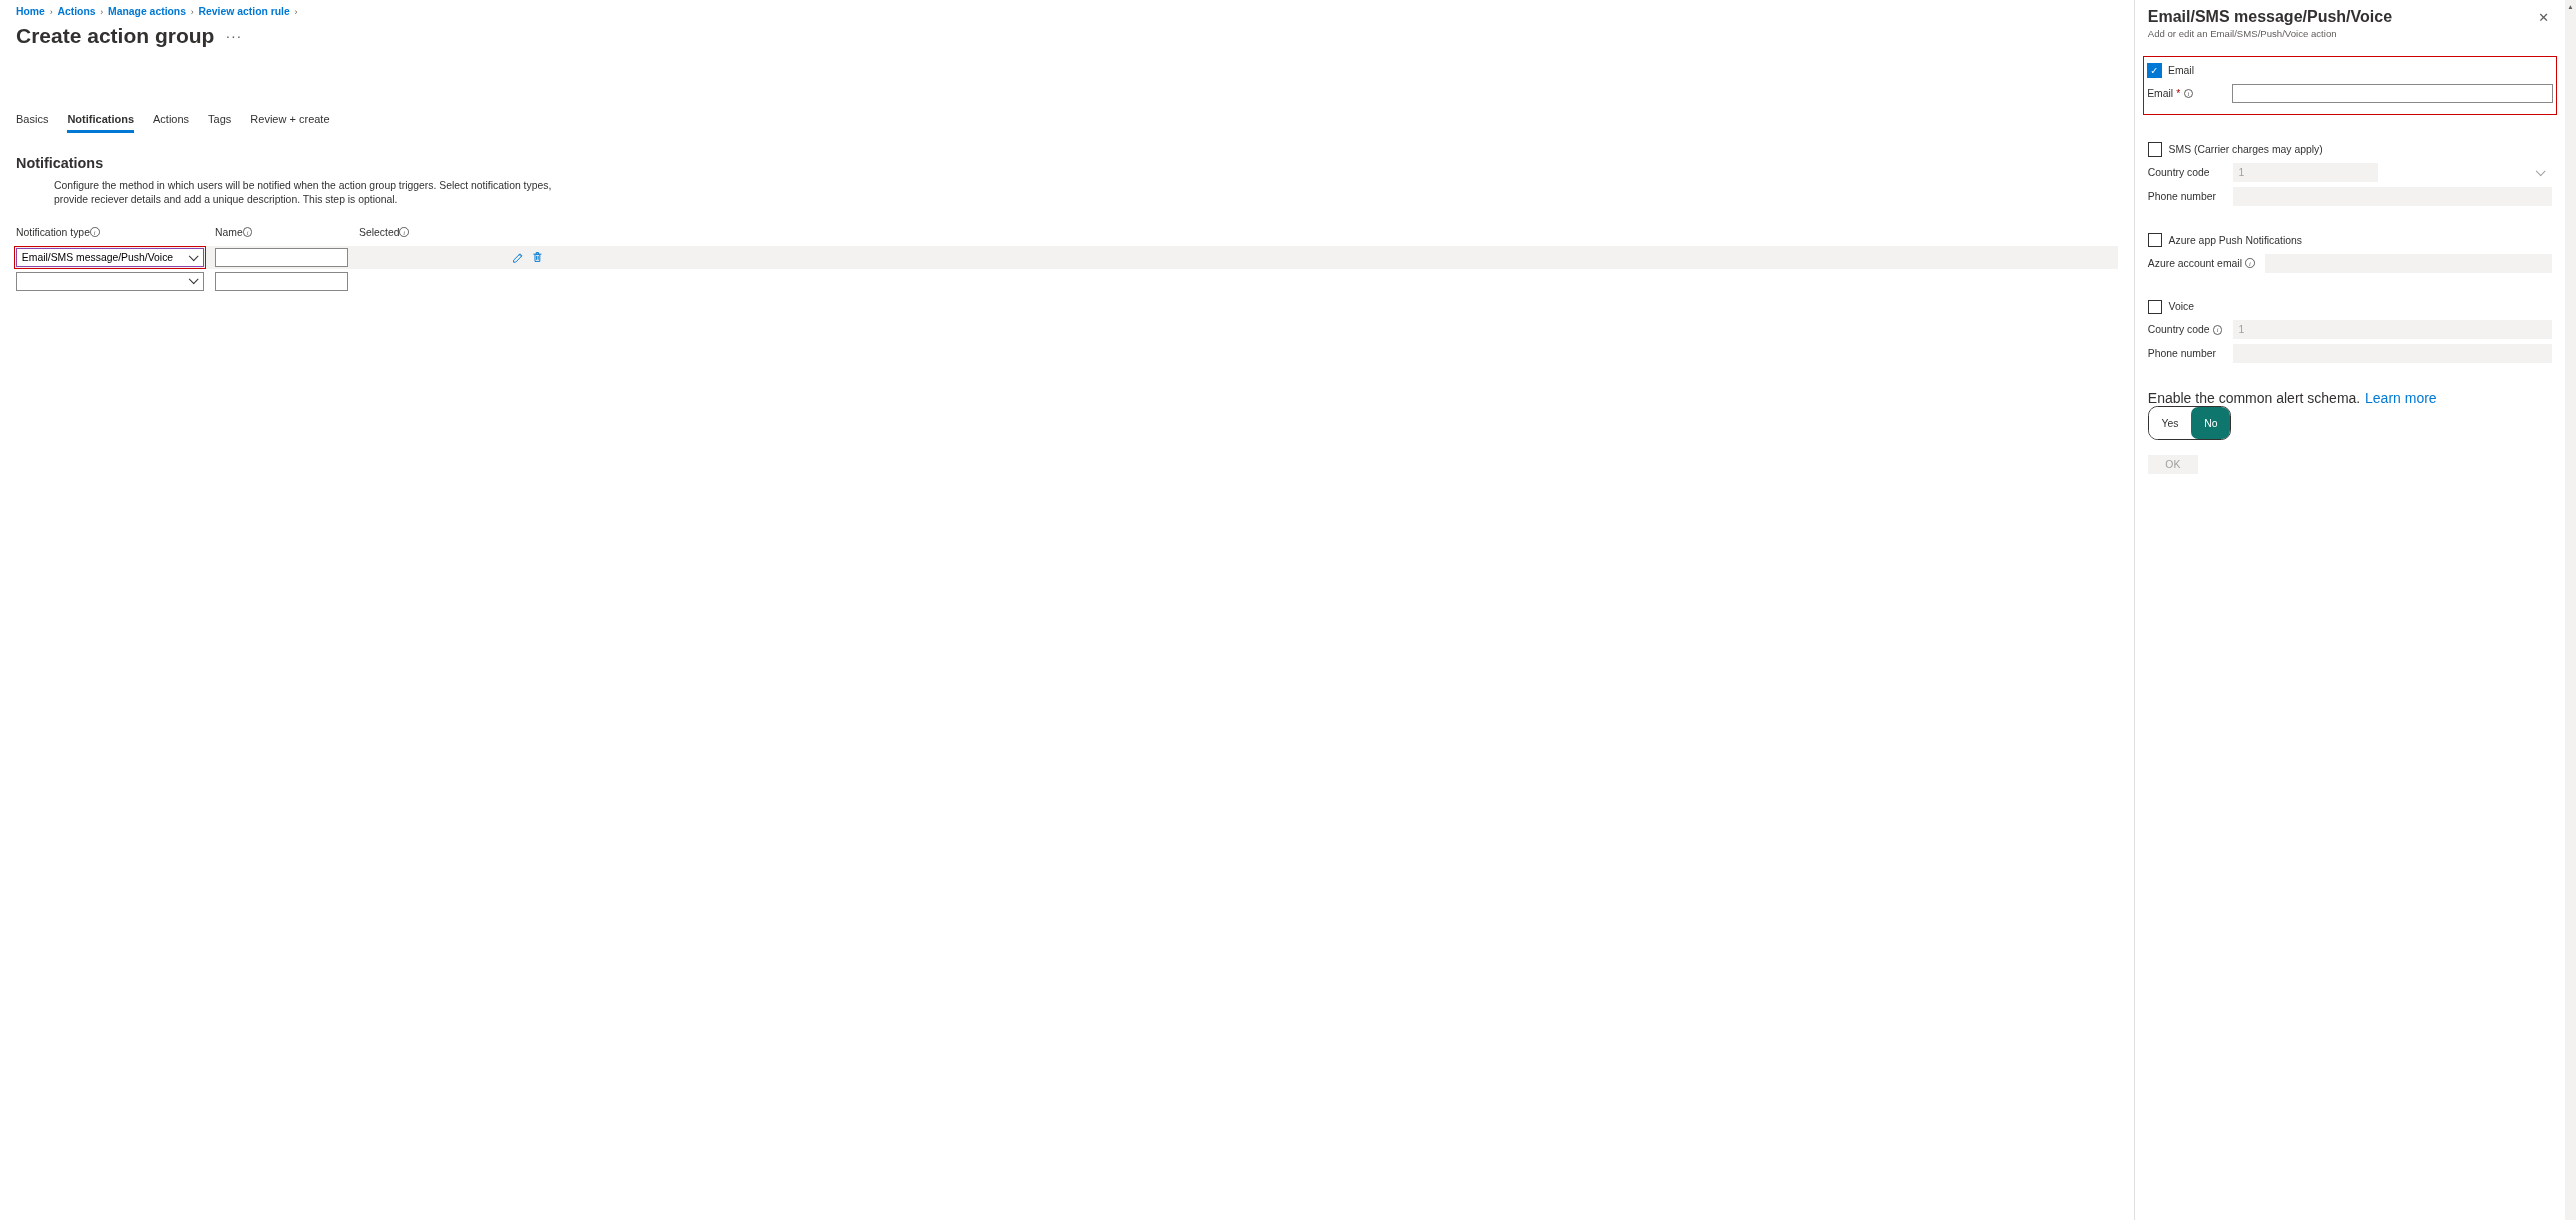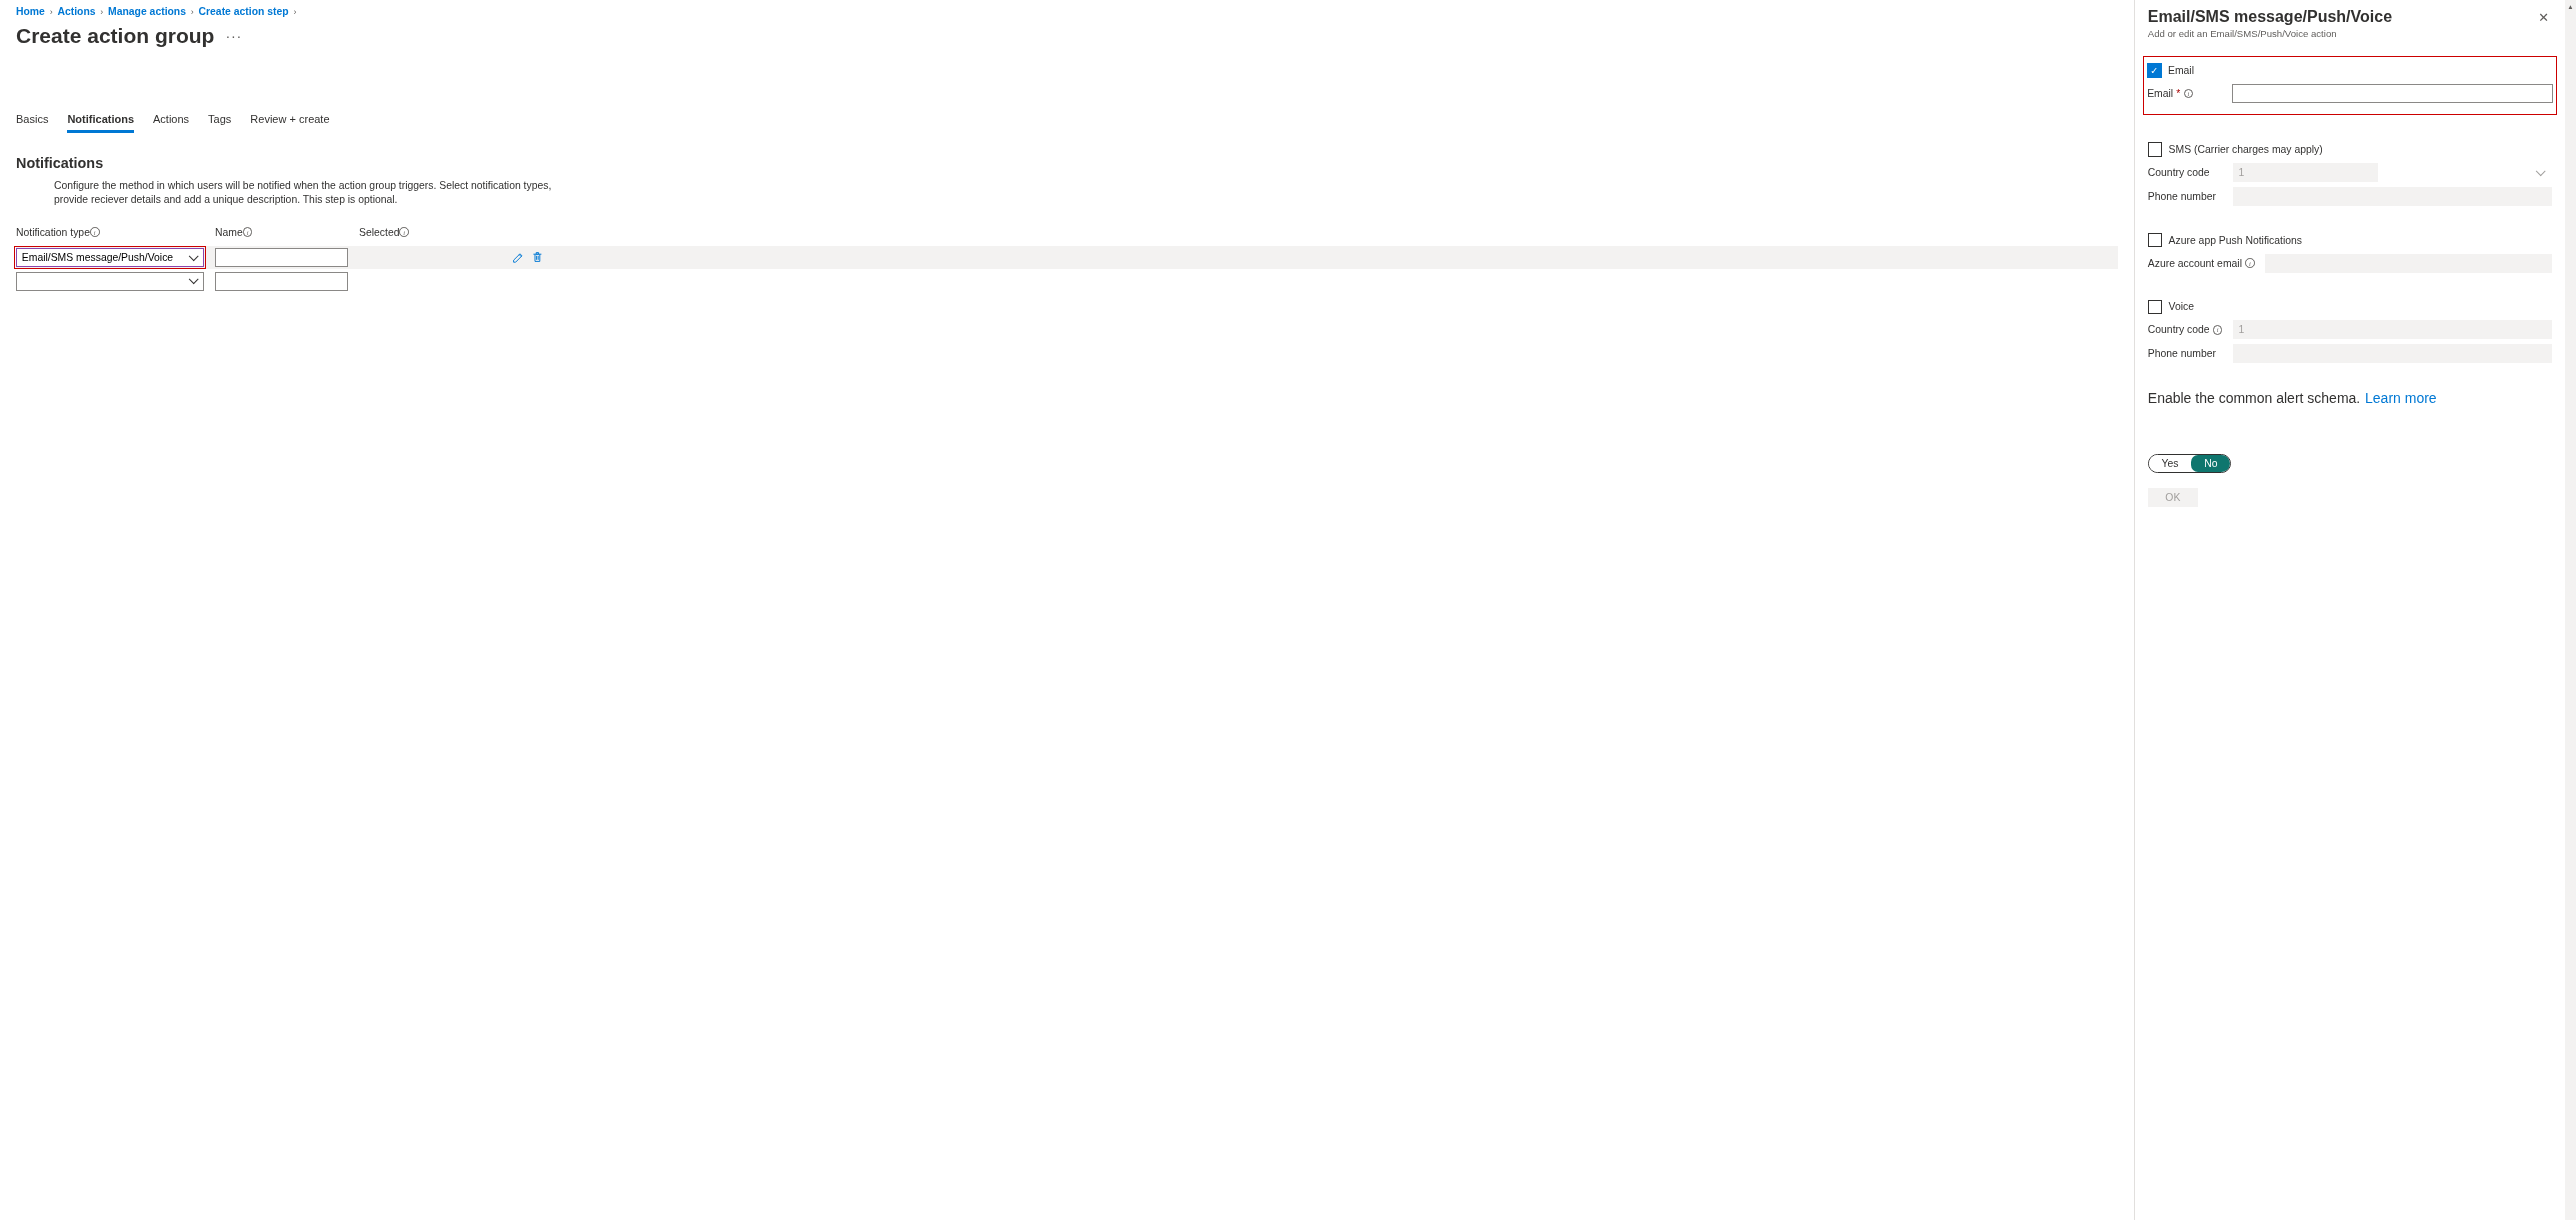--- a/index.html
+++ b/index.html
@@ -225,22 +225,21 @@
       align-items: flex-end;
       gap: 4.8px;
       font-size: 14px;
     }
     .schema-row a { color: #0078d4; text-decoration: none; }
     .toggle {
       display: inline-flex;
       border: 0.8px solid #323130;
       border-radius: 9.6px;
       overflow: hidden;
-      height: 19px;
-      margin-top: 48px;
+      height: 34px;
     }
     .toggle-opt {
       padding: 1.6px 12.8px;
       font-size: 10.4px;
       display: flex;
       align-items: center;
       cursor: pointer;
       background: #fff;
     }
     .toggle-opt.active {
@@ -280,21 +279,21 @@
 
 <div class="main-pane">
 
   <div class="breadcrumb">
     <a>Home</a>
     <span class="sep">›</span>
     <a>Actions</a>
     <span class="sep">›</span>
     <a>Manage actions</a>
     <span class="sep">›</span>
-    <a>Create action step</a>
+    <a>Review action rule</a>
     <span class="sep">›</span>
   </div>
 
   <div class="page-title-row">
     <h1 class="page-title">Create action group</h1>
     <span class="ellipsis">···</span>
   </div>
 
   <div class="tabs">
     <div class="tab">Basics</div>

